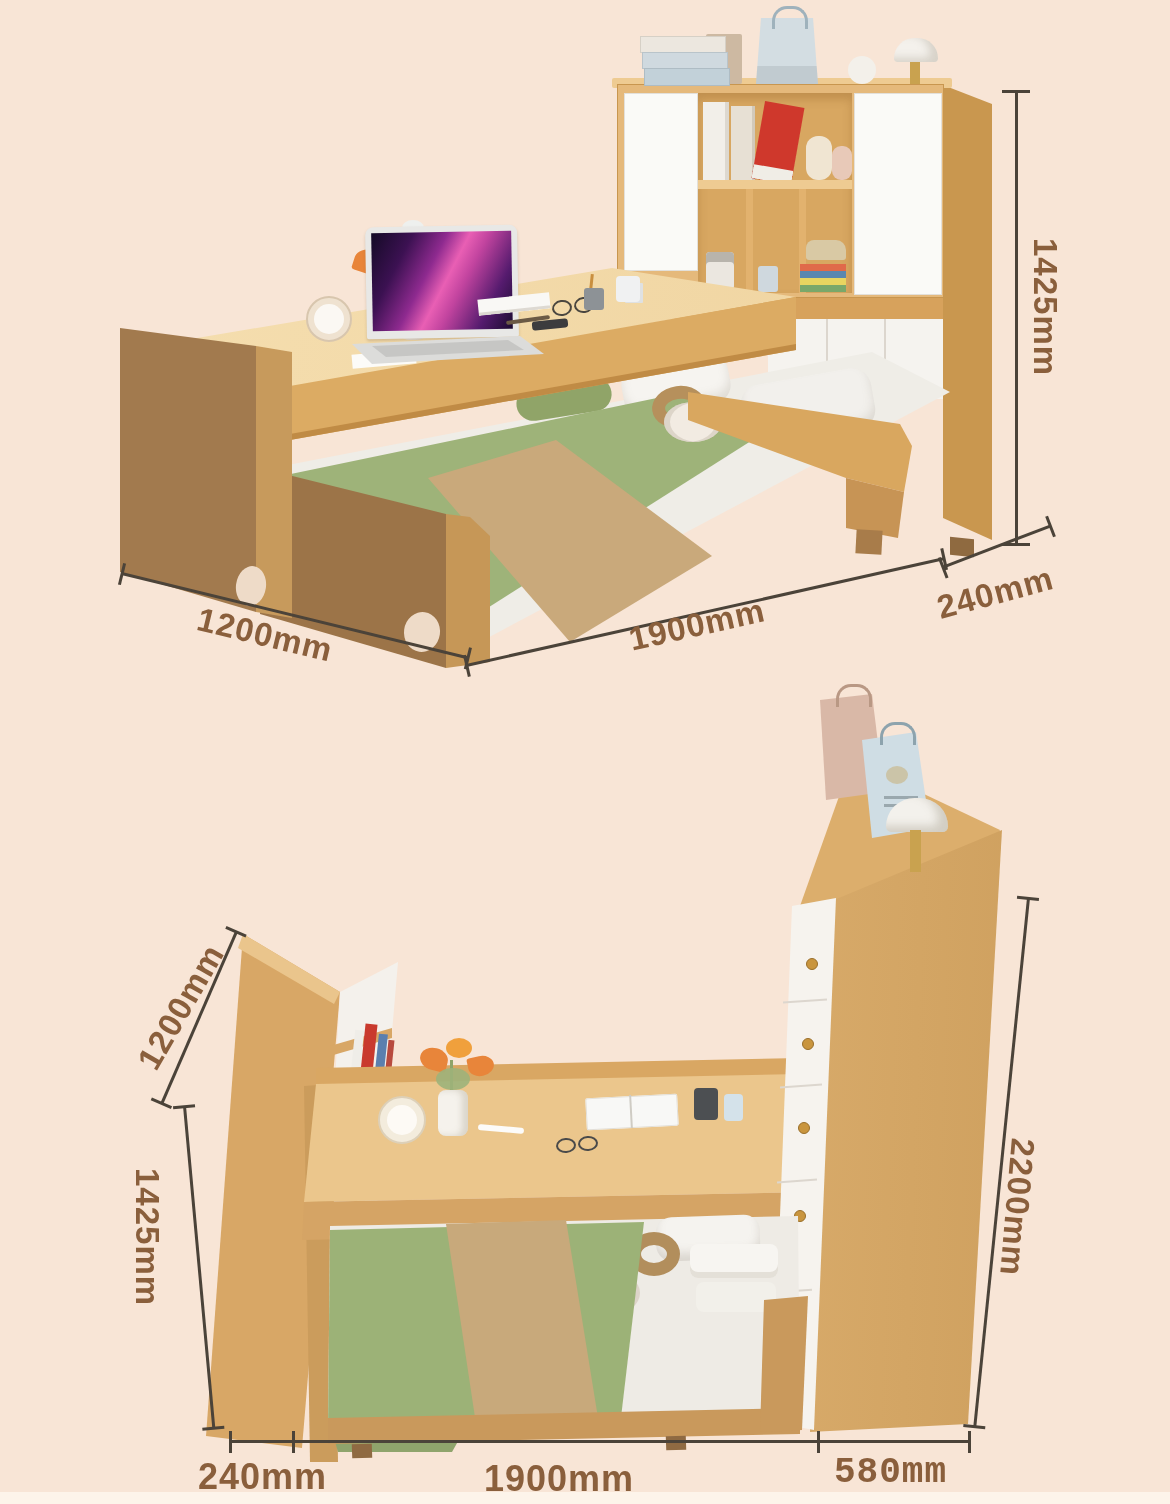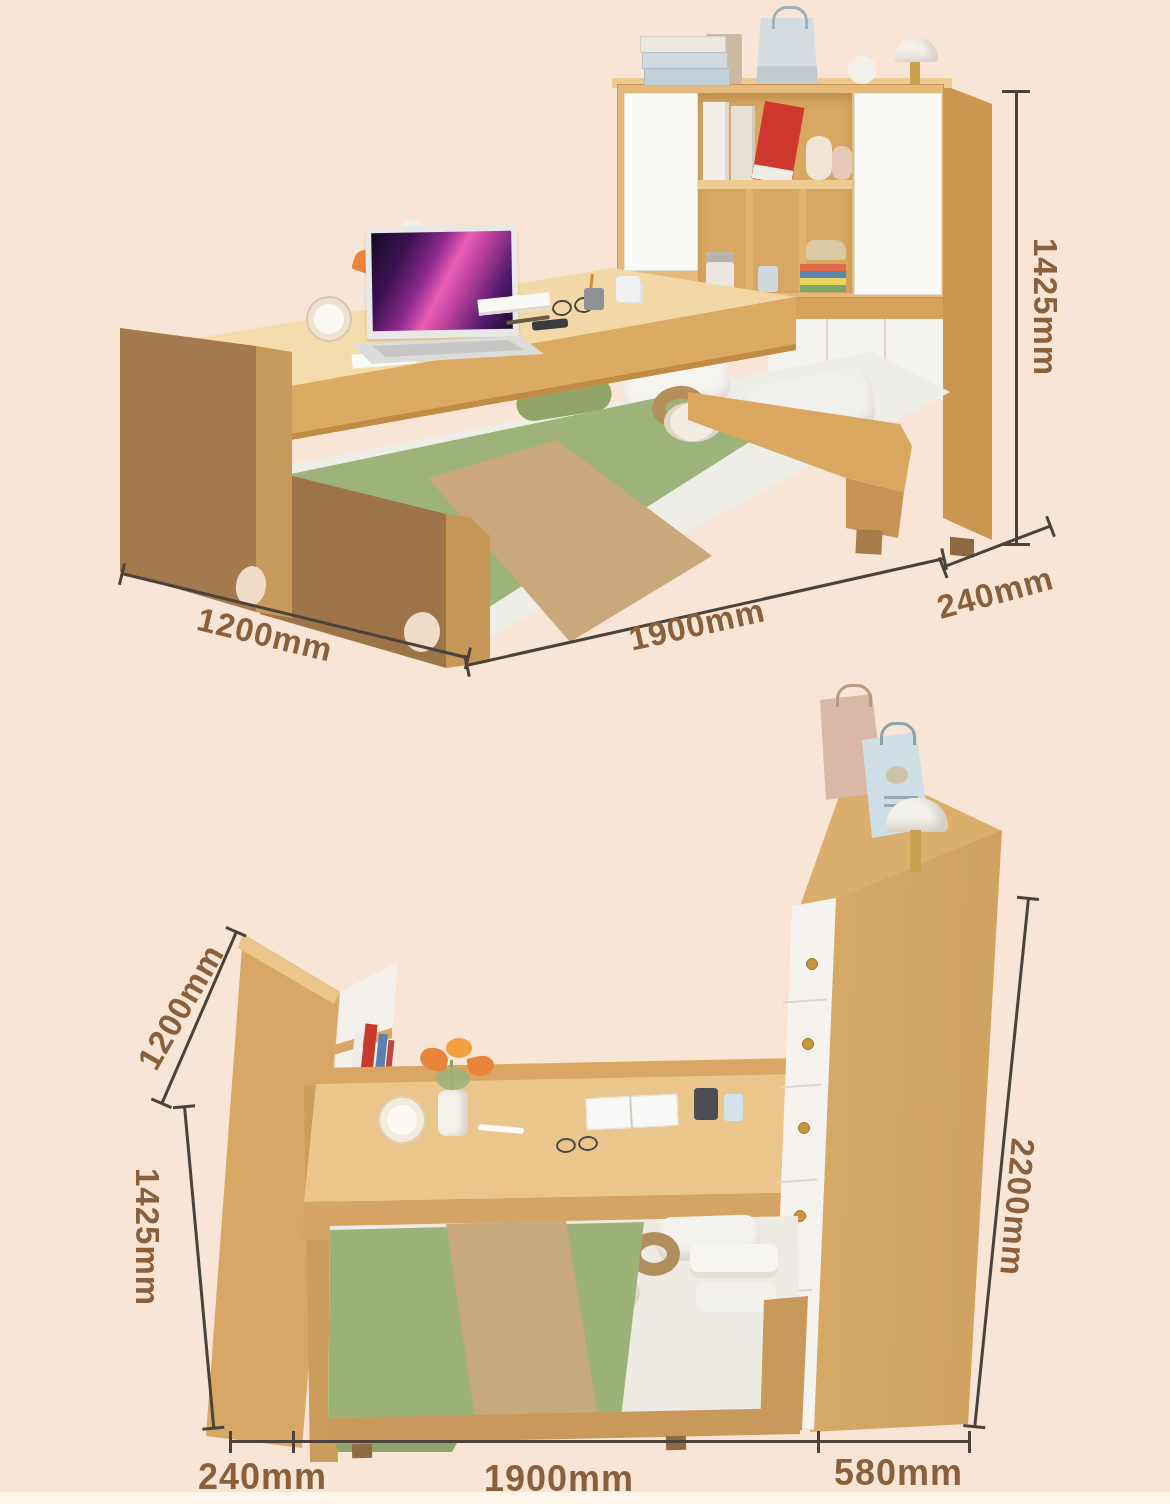--- a/index.html
+++ b/index.html
@@ -210,17 +210,17 @@
 
     <div class="dline" style="left:1030px;top:208px;width:532px;transform:rotate(95.8deg);"></div>
     <div class="dlabel v" style="left:998px;top:448px;transform:rotate(5deg);">2200mm</div>
 
     <div class="dline" style="left:230px;top:750px;width:740px;">
       <div class="tick" style="left:62px;"></div>
       <div class="tick" style="left:587px;"></div>
     </div>
     <div class="dlabel big" style="left:198px;top:766px;">240mm</div>
     <div class="dlabel big" style="left:484px;top:768px;">1900mm</div>
-    <div class="dlabel big" style="left:834px;top:762px;">580mm</div>
+    <div class="dlabel big" style="left:834px;top:762px;font-family:Liberation Mono, monospace;">580mm</div>
   </div>
 
   <div class="p" style="left:0;top:1492px;width:1170px;height:12px;background:#fdf4ea;"></div>
 </div>
 
 </body></html>

